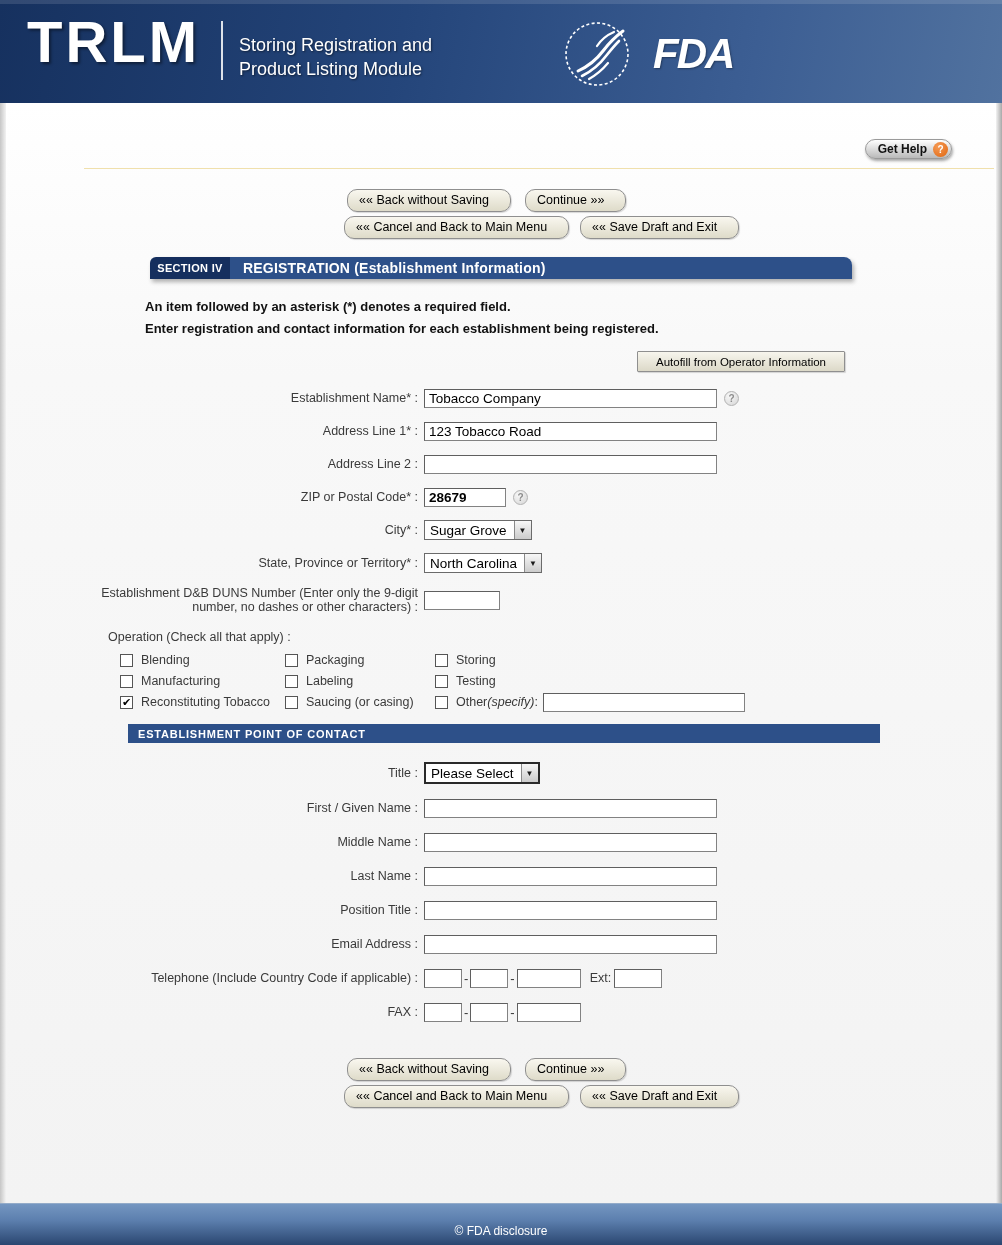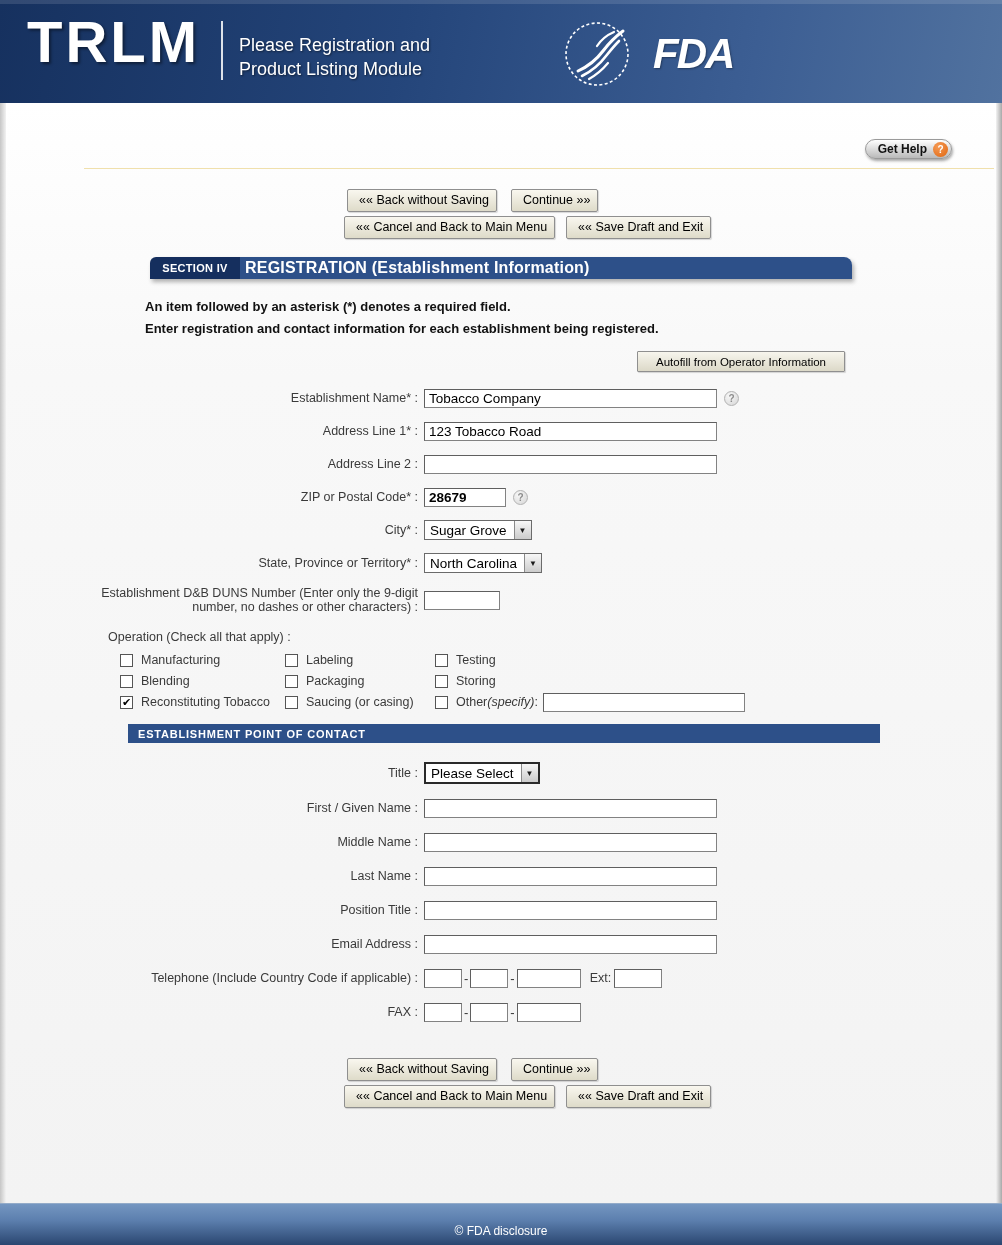--- a/index.html
+++ b/index.html
@@ -68,45 +68,45 @@
     background:radial-gradient(circle at 35% 30%, #f59a55, #e0660f);
     color:#fff; font-size:10px; font-weight:bold;
     display:flex; align-items:center; justify-content:center;
   }
   .cream-line { position:absolute; top:65px; left:84px; right:8px; height:1px; background:#f0e0ac; }
 
   
   .btn {
     display:inline-block; white-space:nowrap;
     background:linear-gradient(#f9f7ef,#dedbc9);
-    border:1px solid #8f8f8f; border-radius:2px;
-    padding:3px 7px 4px 11px; font-size:12.5px; color:#000;
+    border:1px solid #8f8f8f; border-radius:10px;
+    padding:3px 21px 4px 11px; font-size:12.5px; color:#000;
     font-family:"Liberation Sans",sans-serif; cursor:pointer;
     box-shadow:1px 1px 1px rgba(0,0,0,0.15);
   }
   .btn-row { position:absolute; display:flex; }
   #btns-top-1 { top:86px;  left:347px; gap:14px; }
   #btns-top-2 { top:113px; left:344px; gap:11px; }
   #btns-bot-1 { top:955px; left:347px; gap:14px; }
   #btns-bot-2 { top:982px; left:344px; gap:11px; }
 
   
   .section-bar {
     position:absolute; top:154px; left:150px; width:702px; height:22px;
     display:flex; border-radius:6px 8px 0 0;
     box-shadow:2px 3px 4px rgba(0,0,0,0.3);
   }
   .section-tab {
-    width:90px; background:#152f5e; color:#fff; font-size:11px; font-weight:bold;
+    width:80px; background:#152f5e; color:#fff; font-size:11px; font-weight:bold;
     display:flex; align-items:center; justify-content:center;
     border-radius:6px 0 0 0; letter-spacing:0.3px;
   }
   .section-title {
-    flex:1; background:#2d5089; color:#fff; font-size:16px; font-weight:bold;
-    display:flex; align-items:center; padding-left:5px;
+    flex:1; background:#2d5089; color:#fff; font-size:14px; font-weight:bold;
+    display:flex; align-items:center; padding-left:13px;
     border-radius:0 8px 0 0; letter-spacing:0.2px;
   }
 
   
   .instructions { position:absolute; top:196px; left:145px; font-size:13px; font-weight:bold; color:#111; }
   .instructions div { margin-bottom:7px; }
 
   .autofill-btn {
     position:absolute; top:248px; left:637px; width:208px; height:21px;
     background:linear-gradient(#f7f5ed,#dcd9c8); border:1px solid #8f8f8f;
@@ -195,21 +195,21 @@
 </style>
 </head>
 <body>
 
 <div class="page">
 
   <div class="banner">
     <div class="logo-acronym">TRLM</div>
     <div class="logo-divider"></div>
     <div class="logo-subtitle">
-      <div>Please Registration and</div>
+      <div>Storing Registration and</div>
       <div>Product Listing Module</div>
     </div>
     <svg class="hhs-seal" viewBox="0 0 68 68">
       <circle cx="34" cy="34" r="31" fill="none" stroke="#ffffff" stroke-width="1.6" stroke-dasharray="3 2.4"></circle>
       <path d="M15 51 C26 46, 34 39, 40 31 C46 23, 52 17, 60 11" fill="none" stroke="#ffffff" stroke-width="3" stroke-linecap="round"></path>
       <path d="M19 56 C29 51, 37 44, 43 36 C47 31, 51 26, 56 21" fill="none" stroke="#ffffff" stroke-width="2.6" stroke-linecap="round"></path>
       <path d="M26 59 C33 55, 40 49, 45 43" fill="none" stroke="#ffffff" stroke-width="2.2" stroke-linecap="round"></path>
       <path d="M34 26 C38 20, 44 15, 51 12" fill="none" stroke="#ffffff" stroke-width="2.2" stroke-linecap="round"></path>
     </svg>
     <div class="fda-logo">FDA</div>
@@ -286,43 +286,43 @@
         </div>
         <input class="text w-duns" type="text" value="" style="">
       </div>
     </div>
 
     <div id="operations">
       <div class="op-label">Operation (Check all that apply) :</div>
       <div class="op-row">
         <div class="op-item op-c1">
           <span class="cb"></span>
-          <span class="t">Manufacturing</span>
+          <span class="t">Blending</span>
         </div>
         <div class="op-item op-c2">
           <span class="cb"></span>
-          <span class="t">Labeling</span>
+          <span class="t">Packaging</span>
         </div>
         <div class="op-item">
           <span class="cb"></span>
-          <span class="t">Testing</span>
+          <span class="t">Storing</span>
         </div>
       </div>
       <div class="op-row">
         <div class="op-item op-c1">
           <span class="cb"></span>
-          <span class="t">Blending</span>
+          <span class="t">Manufacturing</span>
         </div>
         <div class="op-item op-c2">
           <span class="cb"></span>
-          <span class="t">Packaging</span>
+          <span class="t">Labeling</span>
         </div>
         <div class="op-item">
           <span class="cb"></span>
-          <span class="t">Storing</span>
+          <span class="t">Testing</span>
         </div>
       </div>
       <div class="op-row">
         <div class="op-item op-c1">
           <span class="cb">✔</span>
           <span class="t">Reconstituting Tobacco</span>
         </div>
         <div class="op-item op-c2">
           <span class="cb"></span>
           <span class="t">Saucing (or casing)</span>

